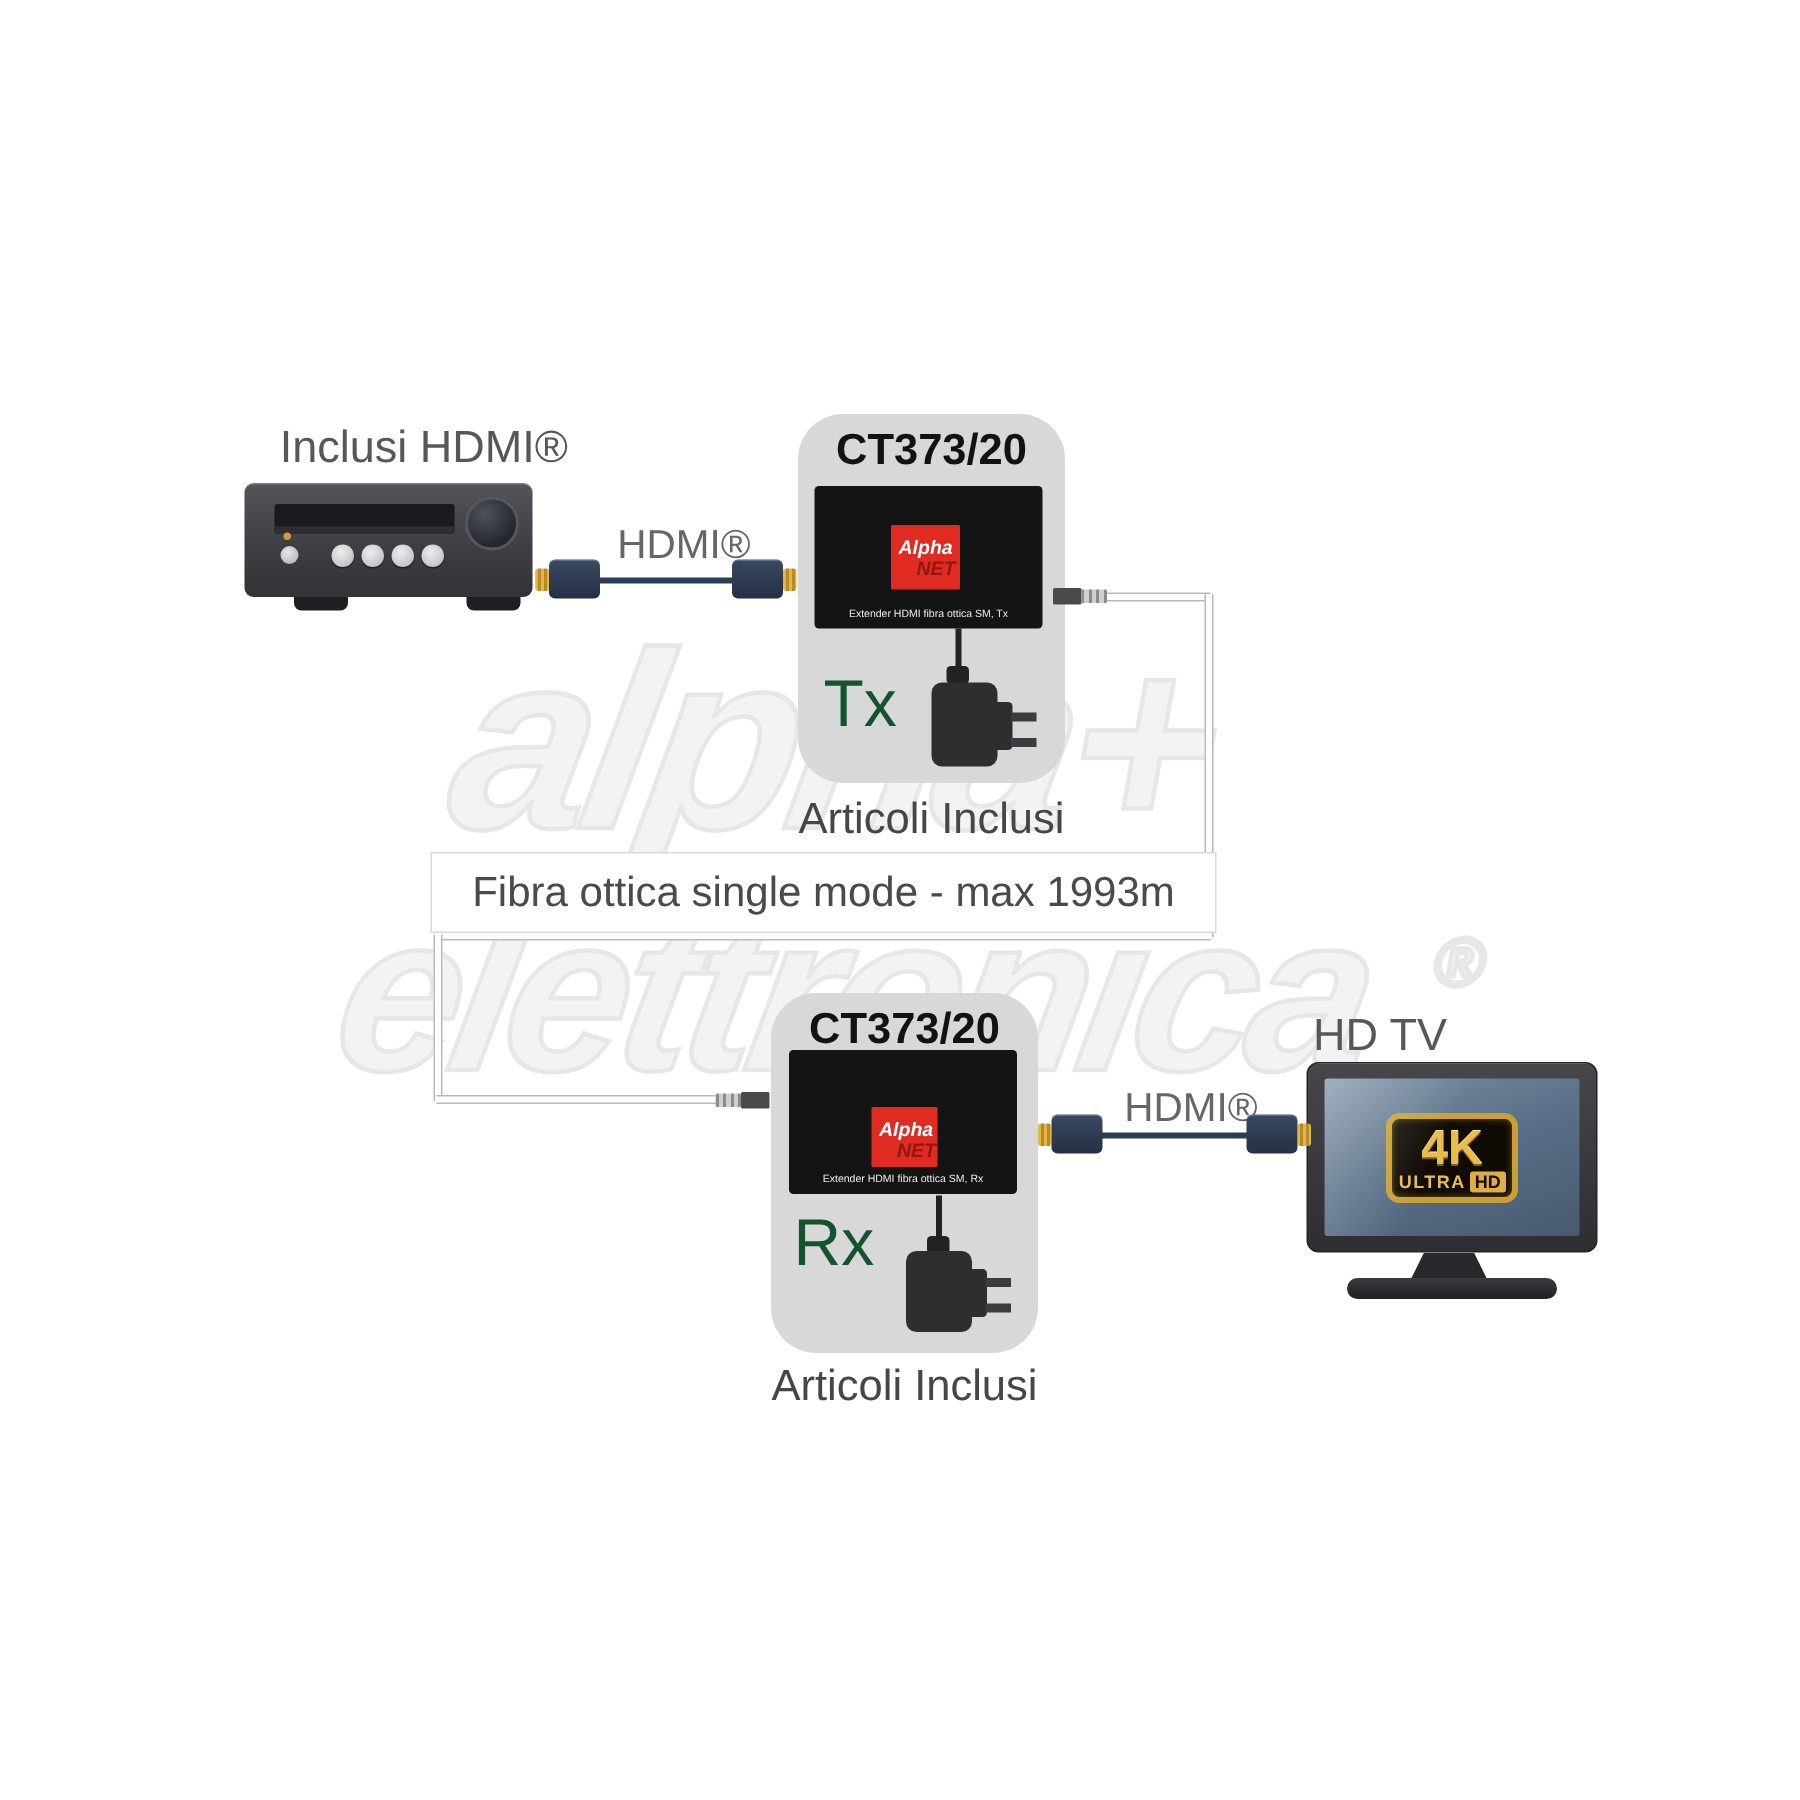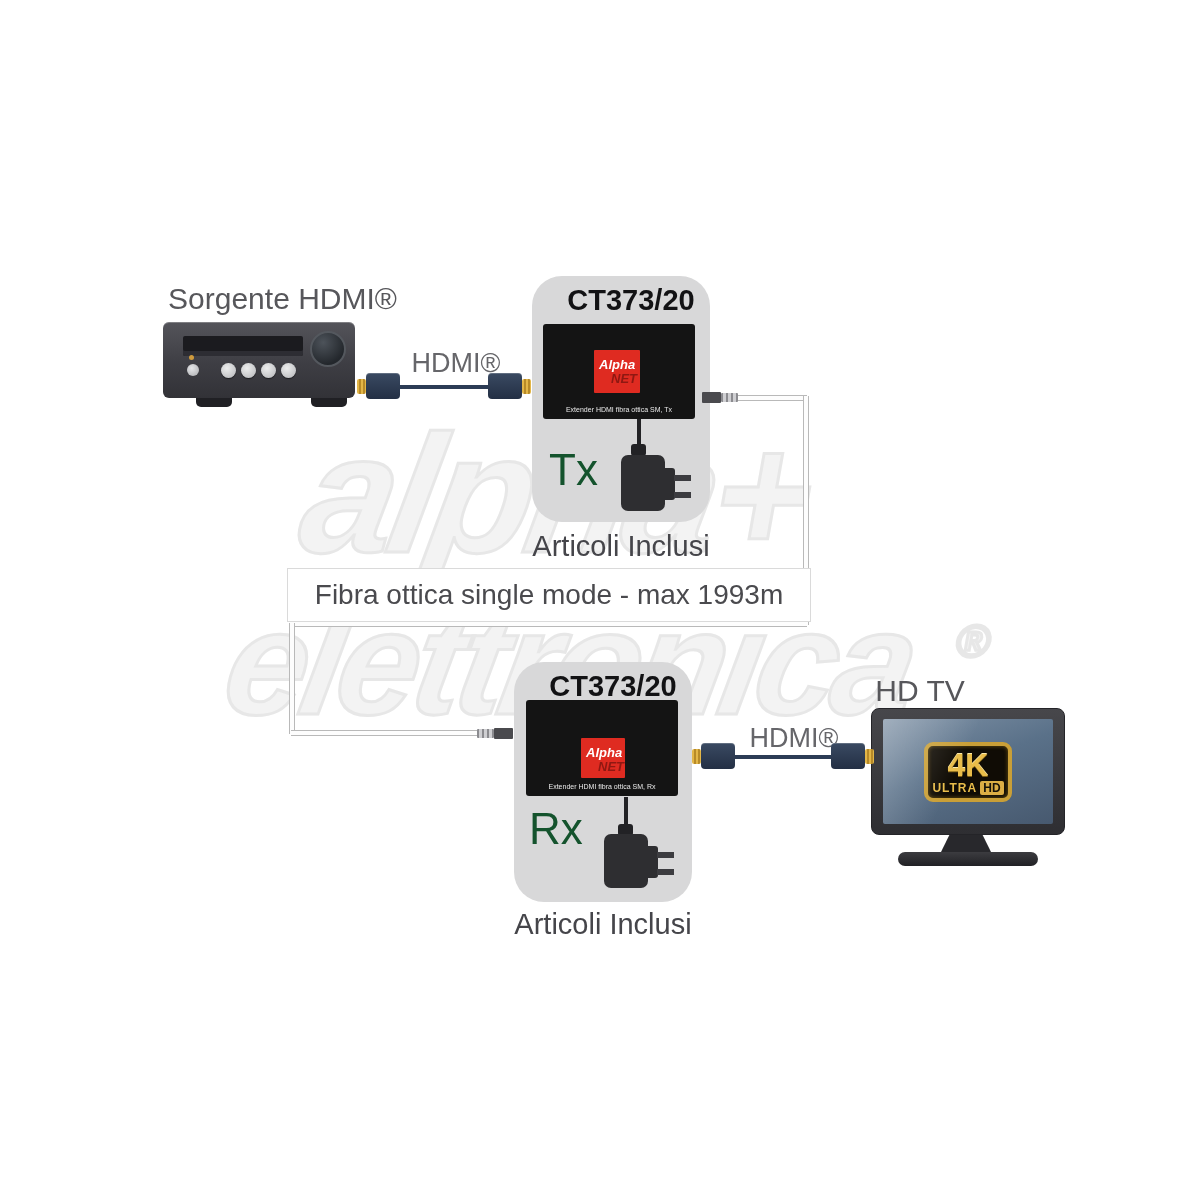--- a/index.html
+++ b/index.html
@@ -31,21 +31,21 @@
   .player-btn{top:41px;width:15px;height:15px;border-radius:50%;
     background:radial-gradient(circle at 40% 35%,#eceded,#b4b5b8);box-shadow:0 1px 1px rgba(0,0,0,.5);}
   .foot{top:396px;width:36px;height:11px;background:#202024;border-radius:0 0 5px 5px;z-index:1;}
   
   .gold{background:repeating-linear-gradient(90deg,#e3b647 0 2px,#b78a28 2px 4px);border-radius:2px;z-index:3;}
   .plugbody{background:linear-gradient(180deg,#3a4a62,#232f44);border-radius:4px;z-index:3;
     box-shadow:inset 0 1px 0 rgba(255,255,255,.2);}
   .wire{background:#2c3c55;border-radius:2px;z-index:2;}
   
   .card{width:178px;border-radius:30px;background:#d8d8d9;z-index:1;}
-  .card-title{width:178px;text-align:center;font-size:29px;font-weight:bold;color:#121214;z-index:2;margin-left:10px;}
+  .card-title{width:178px;text-align:center;font-size:29px;font-weight:bold;color:#121214;z-index:2;}
   .device{width:152px;height:95px;background:#141414;border-radius:3px;z-index:2;}
   .alogo{position:absolute;width:46px;height:43px;background:#df2b21;border-radius:1px;overflow:hidden;}
   .alogo .a1{position:absolute;left:5px;top:7px;font-size:13px;font-weight:bold;font-style:italic;color:#ffffff;letter-spacing:0;}
   .alogo .a2{position:absolute;left:17px;top:21px;font-size:13px;font-weight:bold;font-style:italic;color:#8f1812;}
   .devcap{position:absolute;left:0;bottom:6px;width:100%;text-align:center;font-size:7px;color:#e9e9e9;white-space:nowrap;}
   .unit{font-size:44px;color:#14532d;z-index:2;}
   .cord{background:#222225;z-index:2;}
   .adapter{background:#2e2e31;z-index:2;}
   .prong{background:#3c3c40;z-index:2;}
   
@@ -75,21 +75,21 @@
   .tv-base{left:898px;top:852px;width:140px;height:14px;border-radius:7px;z-index:2;
     background:linear-gradient(180deg,#3c3c40,#212125);}
 </style>
 </head>
 <body>
 
 <div class="wm" style="left:305px;top:398px;font-size:168px;">alpha+</div>
 <div class="wm" style="left:228px;top:578px;font-size:148px;">elettronica</div>
 <div class="wm" style="left:956px;top:614px;font-size:46px;letter-spacing:0;">®</div>
 
-<div class="abs lbl" style="left:160px;top:282px;width:245px;">Sorgente HDMI®</div>
+<div class="abs lbl" style="left:160px;top:282px;width:245px;">Inclusi HDMI®</div>
 <div class="abs player">
   <div class="abs player-slot"></div>
   <div class="abs player-knob"></div>
   <div class="abs player-led"></div>
   <div class="abs player-eject"></div>
   <div class="abs player-btn" style="left:58px;"></div>
   <div class="abs player-btn" style="left:78px;"></div>
   <div class="abs player-btn" style="left:98px;"></div>
   <div class="abs player-btn" style="left:118px;"></div>
 </div>

